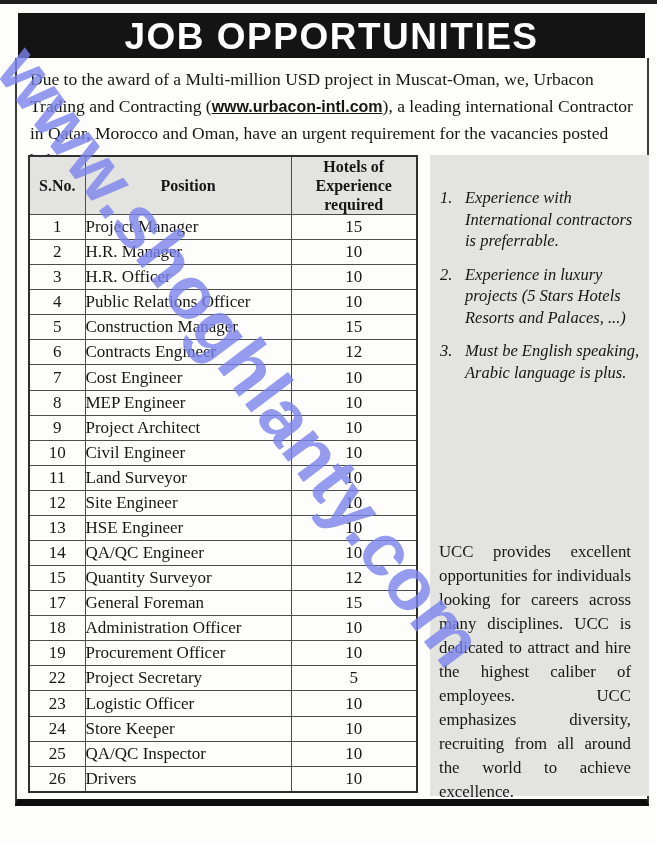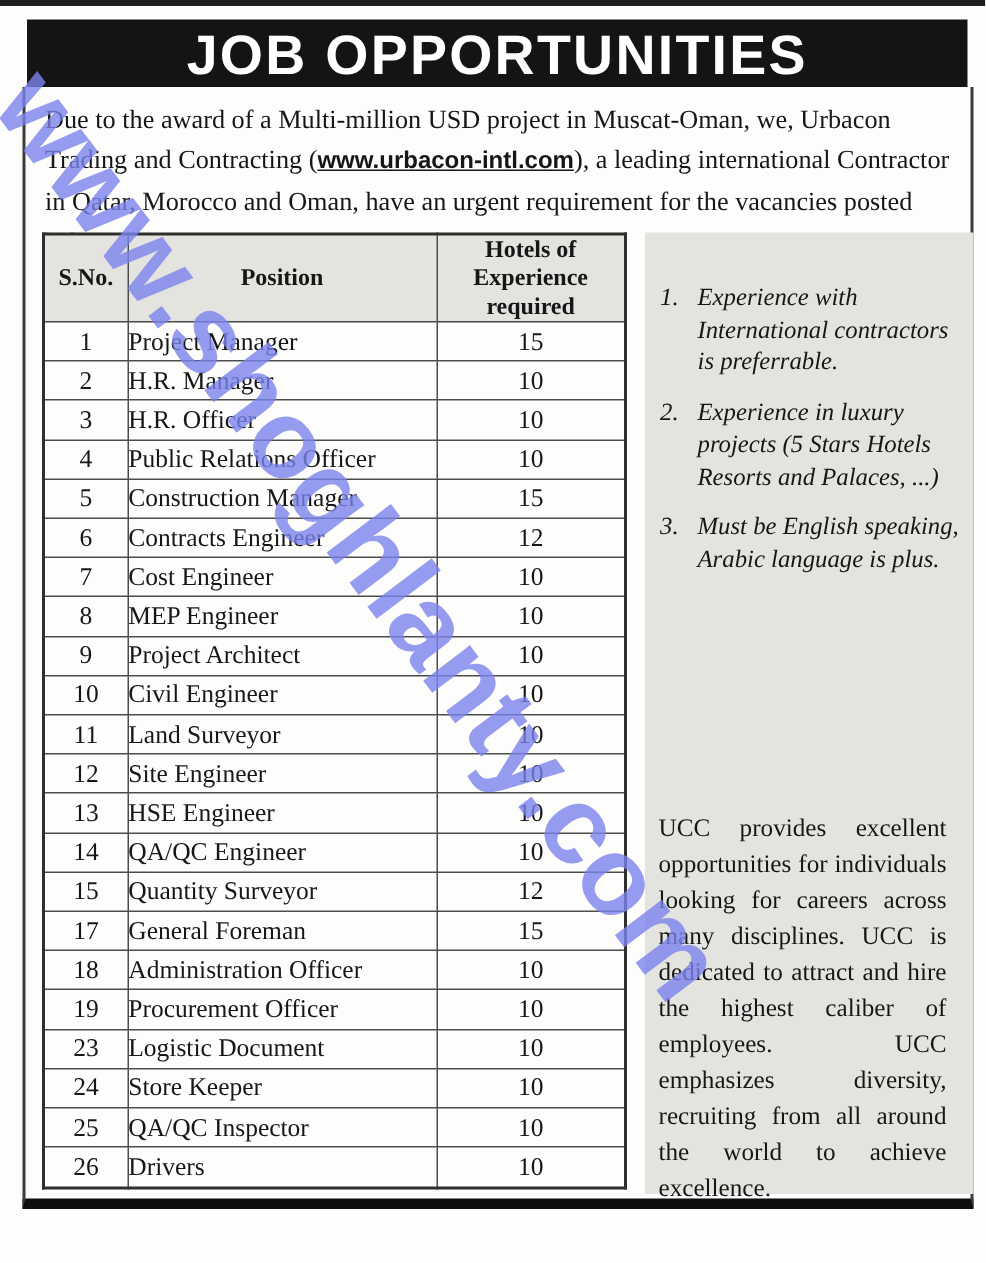--- a/index.html
+++ b/index.html
@@ -154,22 +154,27 @@
           <td class="c-sno">18</td>
           <td class="c-pos">Administration Officer</td>
           <td class="c-yrs">10</td>
         </tr>
           <tr>
           <td class="c-sno">19</td>
           <td class="c-pos">Procurement Officer</td>
           <td class="c-yrs">10</td>
         </tr>
           <tr>
+          <td class="c-sno">22</td>
+          <td class="c-pos">Project Secretary</td>
+          <td class="c-yrs">5</td>
+        </tr>
+          <tr>
           <td class="c-sno">23</td>
-          <td class="c-pos">Logistic Document</td>
+          <td class="c-pos">Logistic Officer</td>
           <td class="c-yrs">10</td>
         </tr>
           <tr>
           <td class="c-sno">24</td>
           <td class="c-pos">Store Keeper</td>
           <td class="c-yrs">10</td>
         </tr>
           <tr>
           <td class="c-sno">25</td>
           <td class="c-pos">QA/QC Inspector</td>

